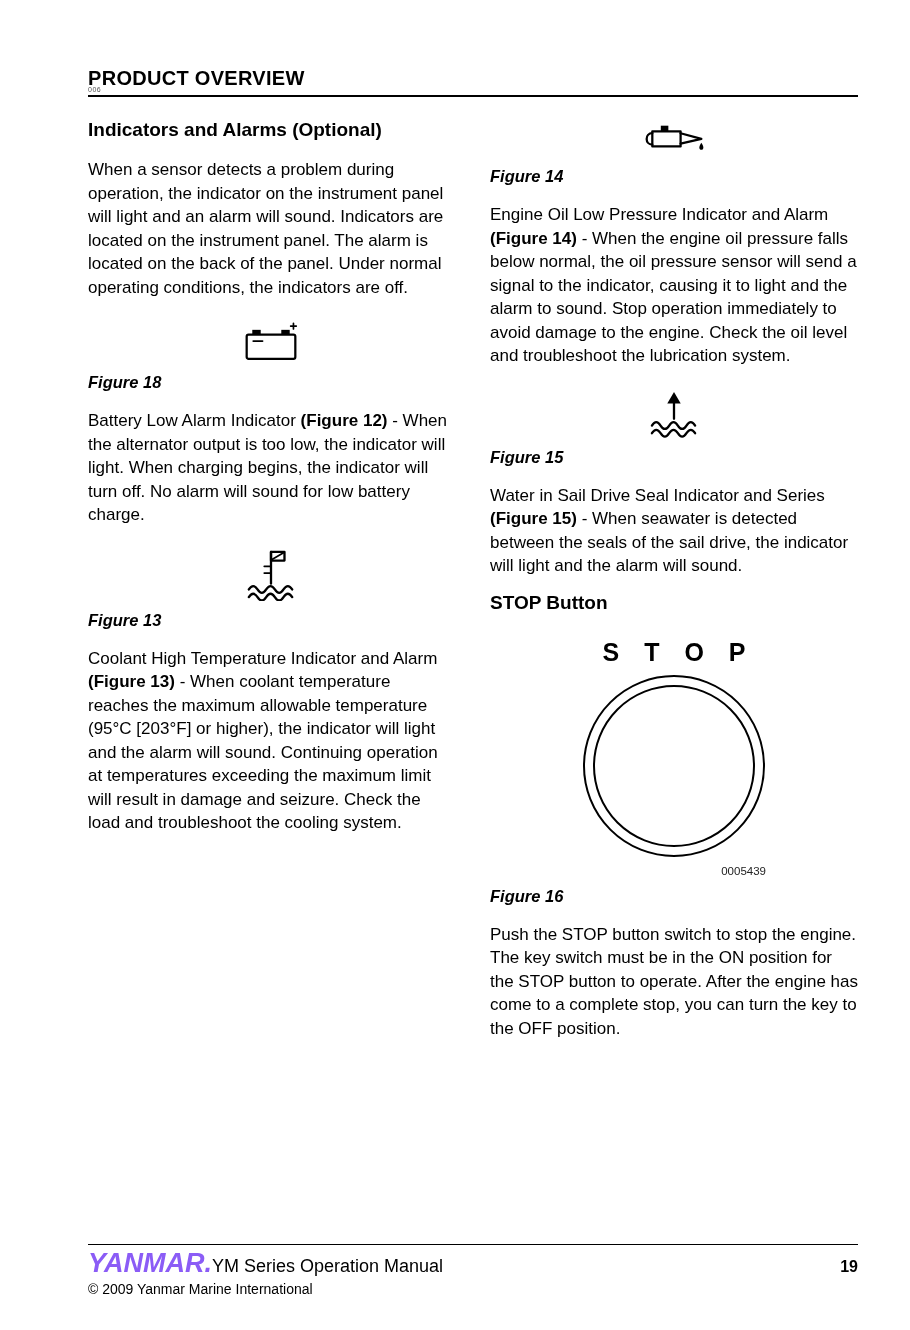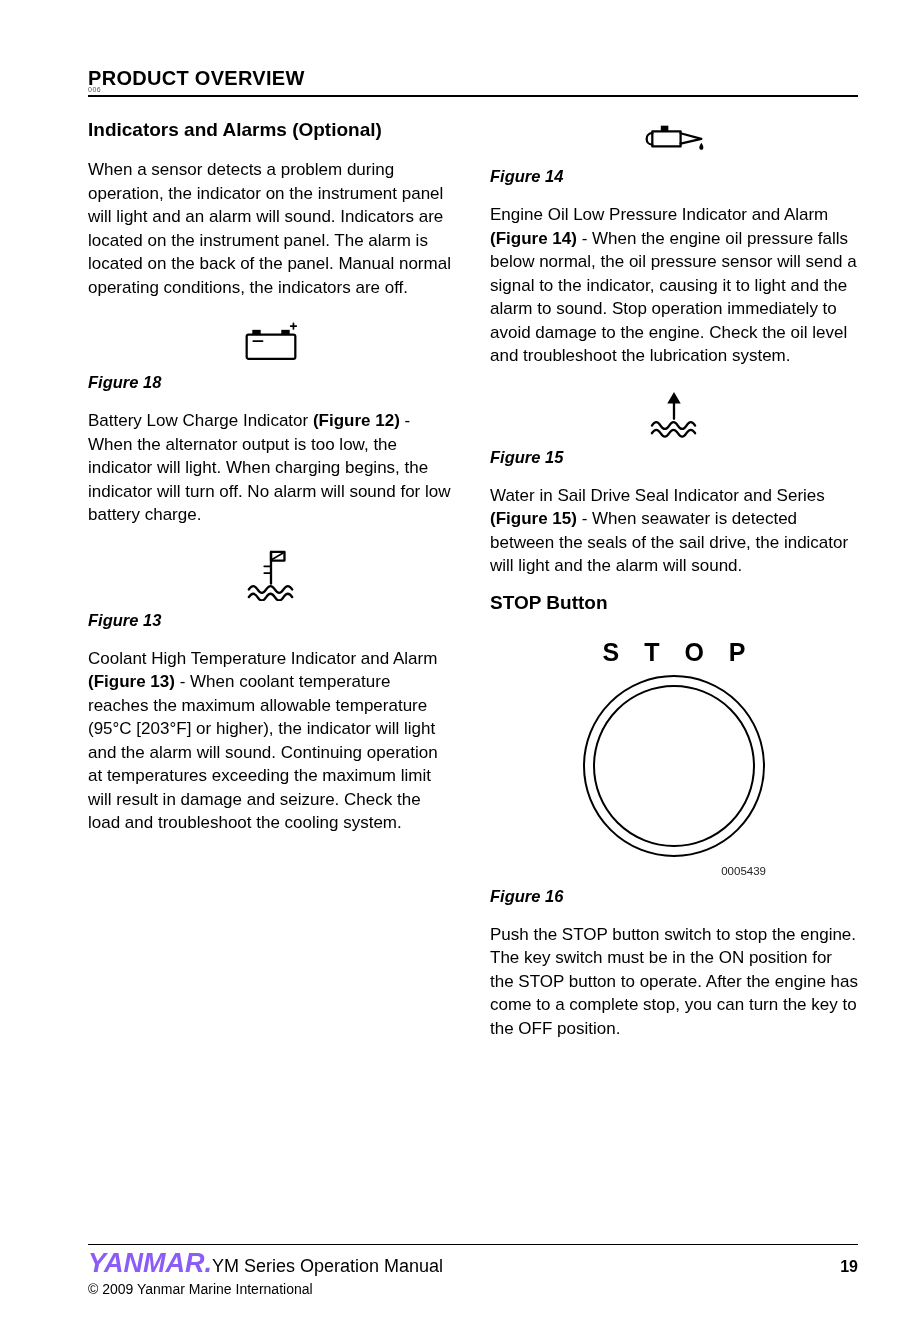--- a/index.html
+++ b/index.html
@@ -68,36 +68,36 @@
     <div class="header-title">PRODUCT OVERVIEW</div>
     <span class="header-note">006</span>
     <div class="header-rule"></div>
   </div>
 
   <div class="columns">
 
     <div class="col-left">
       <h2>Indicators and Alarms (Optional)</h2>
 
-      <p>When a sensor detects a problem during operation, the indicator on the instrument panel will light and an alarm will sound. Indicators are located on the instrument panel. The alarm is located on the back of the panel. Manual normal operating conditions, the indicators are off.</p>
+      <p>When a sensor detects a problem during operation, the indicator on the instrument panel will light and an alarm will sound. Indicators are located on the instrument panel. The alarm is located on the back of the panel. Under normal operating conditions, the indicators are off.</p>
 
       <div class="figure">
         <span class="icon">
           <svg width="58" height="42" viewBox="0 0 62 44">
             <rect class="stroke" x="5" y="14" width="52" height="26" rx="2"></rect>
             <rect class="fill" x="11" y="9" width="9" height="5"></rect>
             <rect class="fill" x="42" y="9" width="9" height="5"></rect>
             <path class="thin" d="M55,2 V8 M52,5 H58"></path>
             <path class="thin" d="M12,21 H22"></path>
           </svg>
         </span>
         <div class="fig-caption">Figure 18</div>
       </div>
 
-      <p><span>Battery Low Charge Indicator </span><b>(Figure 12)</b><span> - When the alternator output is too low, the indicator will light. When charging begins, the indicator will turn off. No alarm will sound for low battery charge.</span></p>
+      <p><span>Battery Low Alarm Indicator </span><b>(Figure 12)</b><span> - When the alternator output is too low, the indicator will light. When charging begins, the indicator will turn off. No alarm will sound for low battery charge.</span></p>
 
       <div class="figure">
         <span class="icon">
           <svg width="54" height="52" viewBox="0 0 56 54">
             <path class="stroke" d="M28,3 H42 V12 H28 Z"></path>
             <path class="thin" d="M29,11 L41,4"></path>
             <path class="stroke" d="M28,3 V36"></path>
             <path class="thin" d="M21,18 H27 M21,25 H27"></path>
             <path class="stroke" d="M5,42 q4.5,-7 9,0 t9,0 t9,0 t9,0 t9,0"></path>
             <path class="stroke" d="M5,50 q4.5,-7 9,0 t9,0 t9,0 t9,0 t9,0"></path>

